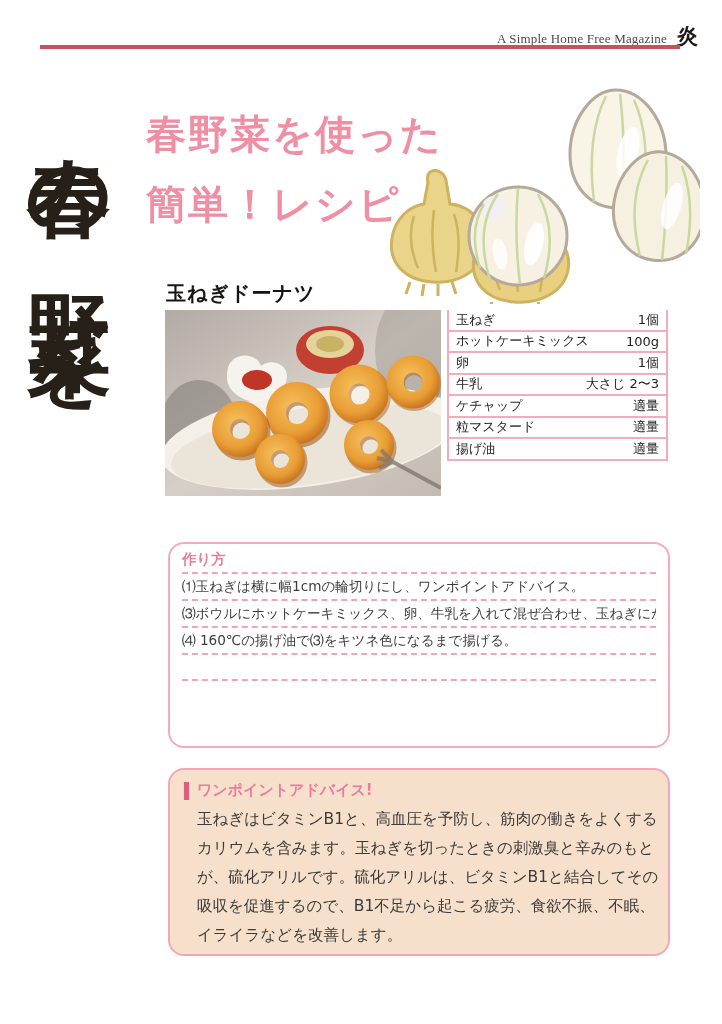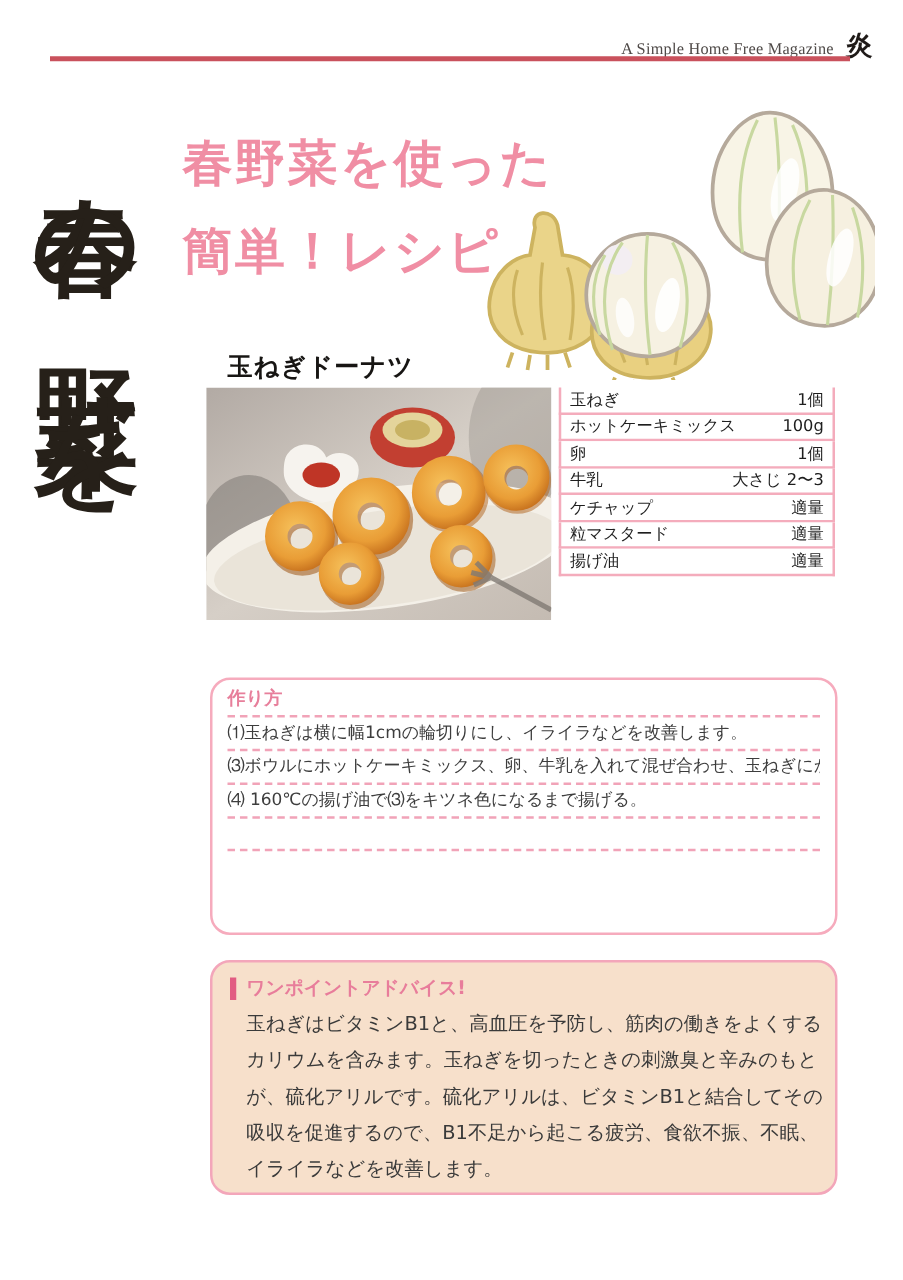--- a/index.html
+++ b/index.html
@@ -20,30 +20,30 @@
   .vertical-title {
     position:absolute; left:28px; top:92px; height:560px;
     writing-mode:vertical-rl; text-orientation:upright;
     font-family:"DejaVu Serif", serif; font-weight:600;
     font-size:84px; letter-spacing:20px; color:#262019; line-height:1;
   }
 
   
   .subtitle {
     position:absolute; left:146px; top:100px;
-    font-family:Liberation Mono, monospace; font-weight:700;
+    font-family:Liberation Serif, serif; font-weight:700;
     font-size:40px; line-height:70px; letter-spacing:2px; color:#f08ea4;
   }
 
   
   .onions { position:absolute; left:366px; top:86px; width:334px; height:218px; }
 
   
   .recipe-title {
-    position:absolute; left:182px; top:280px; font-size:20px; font-weight:700;
+    position:absolute; left:166px; top:280px; font-size:20px; font-weight:700;
     letter-spacing:1px; color:#171513;
   }
 
   
   .photo { position:absolute; left:165px; top:310px; width:276px; height:186px; }
 
   
   .ing { position:absolute; left:447px; top:310px; width:221px; box-sizing:border-box; }
   .ing-header {
     box-sizing:border-box; background:#e98d9e; color:#ffffff; font-weight:700;
@@ -205,21 +205,21 @@
       <span class="amt">適量</span>
     </div>
     <div class="ing-row">
       <span>揚げ油</span>
       <span class="amt">適量</span>
     </div>
   </div>
 
   <div class="steps">
     <div class="steps-title">作り方</div>
-    <div class="step-row">⑴玉ねぎは横に幅1cmの輪切りにし、イライラなどを改善します。</div>
+    <div class="step-row">⑴玉ねぎは横に幅1cmの輪切りにし、ワンポイントアドバイス。</div>
     <div class="step-row">⑶ボウルにホットケーキミックス、卵、牛乳を入れて混ぜ合わせ、玉ねぎにからめる。</div>
     <div class="step-row">⑷ 160℃の揚げ油で⑶をキツネ色になるまで揚げる。</div>
     <div class="step-row empty"></div>
   </div>
 
   <div class="advice">
     <div class="advice-title-row">
       <span class="advice-bar"></span>
       <span class="advice-title">ワンポイントアドバイス!</span>
     </div>

